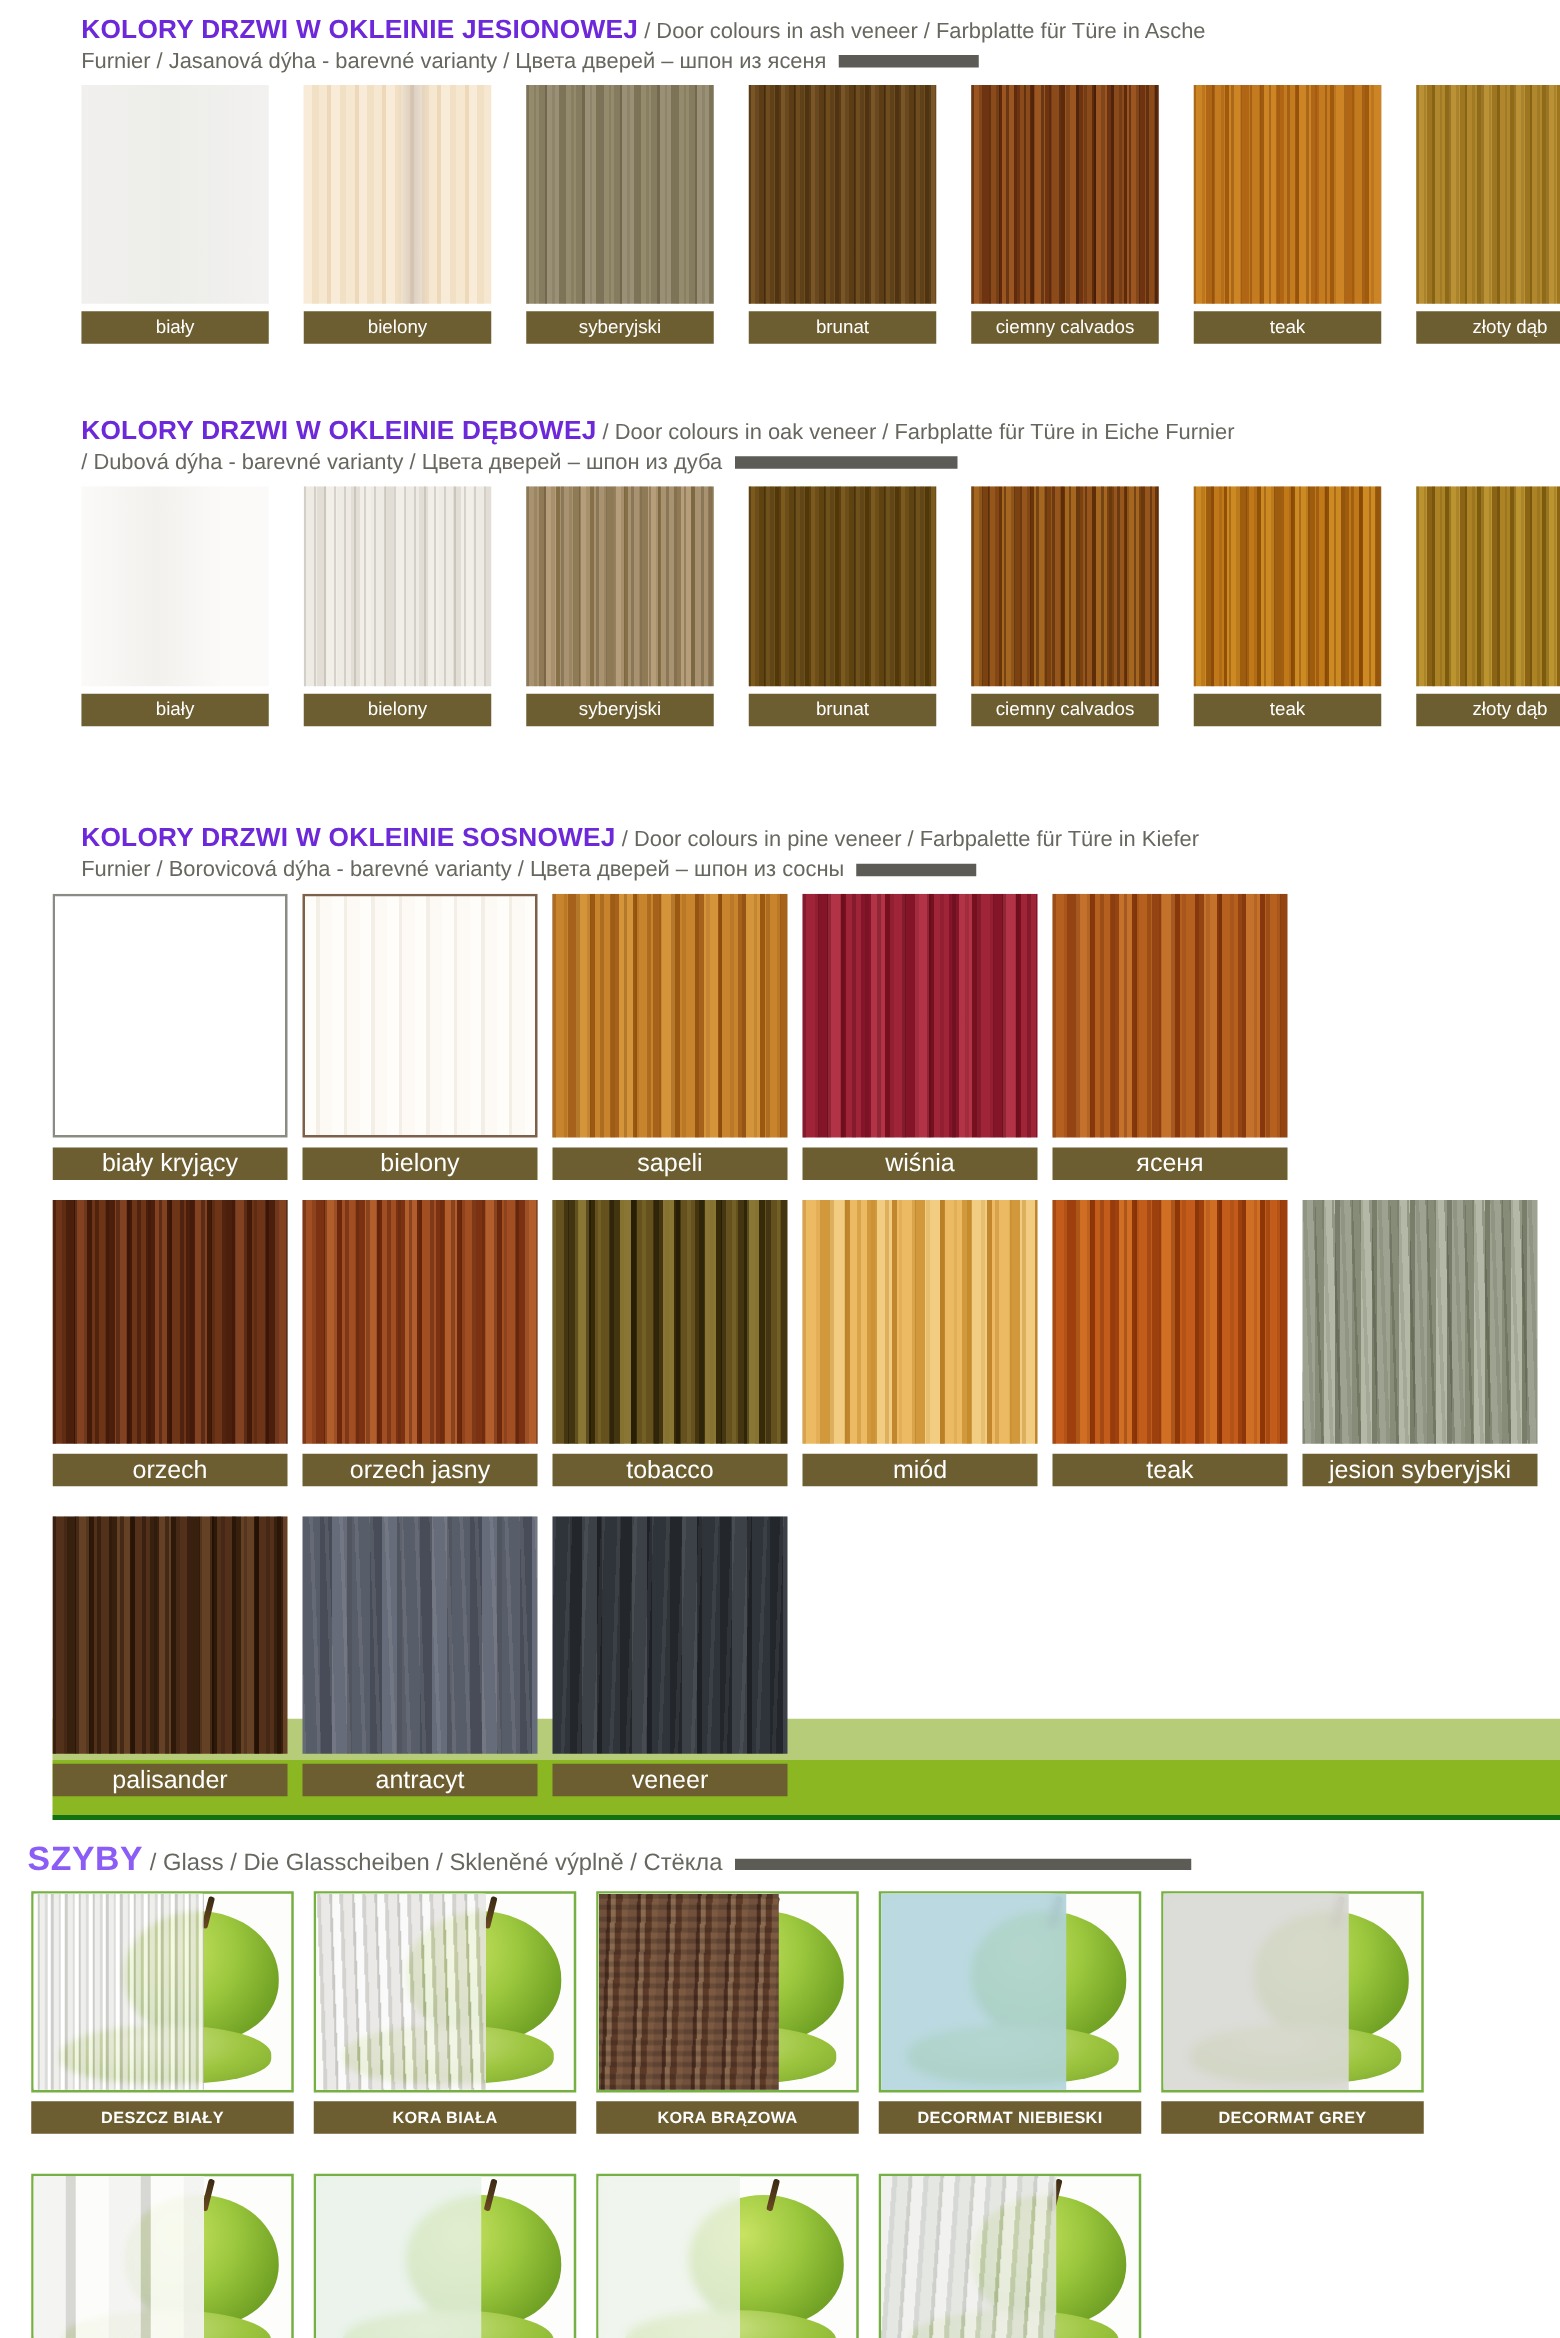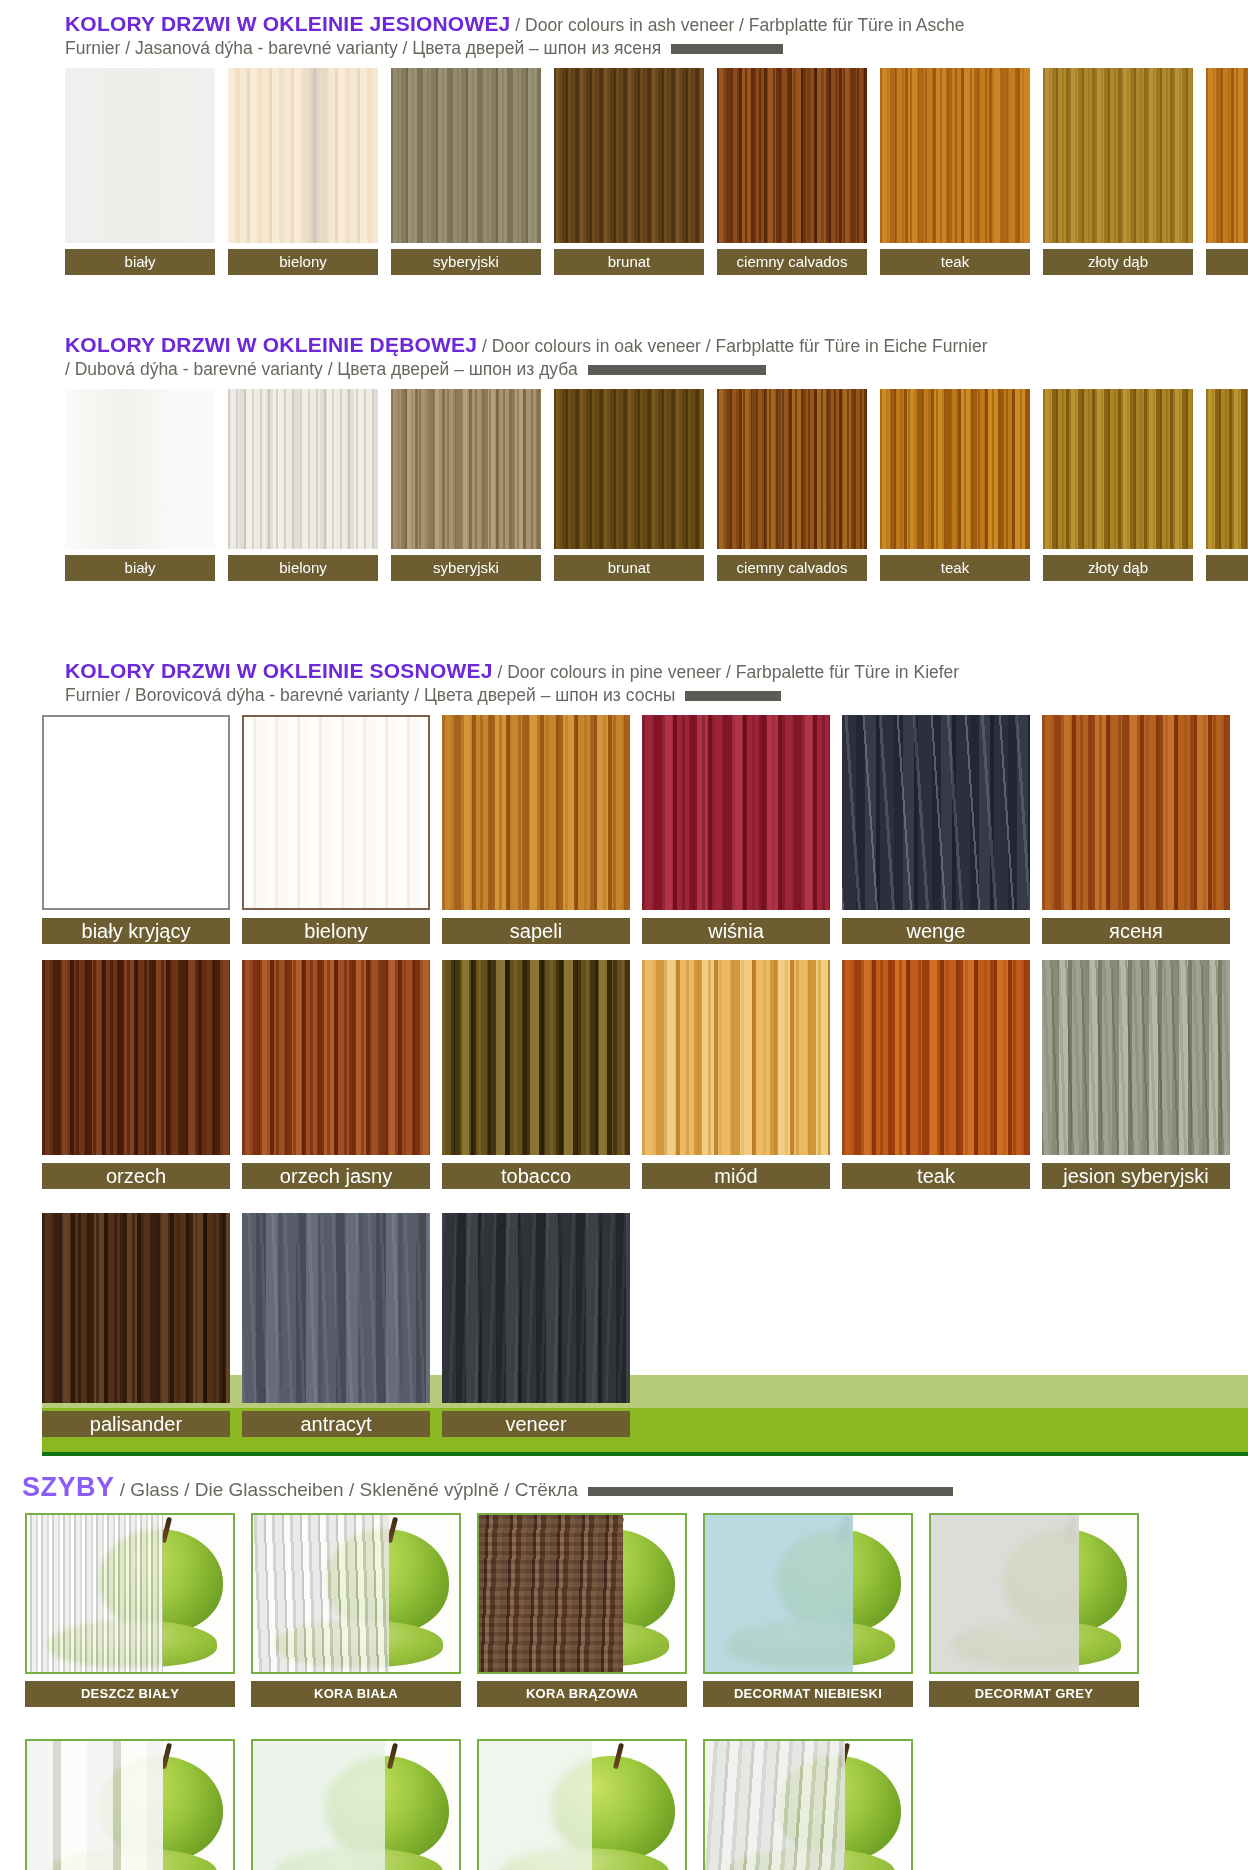--- a/index.html
+++ b/index.html
@@ -10,21 +10,21 @@
   .sec-head b{color:#6d28d9;font-size:21px;letter-spacing:.2px;}
   .rule{display:inline-block;height:10px;background:#5c5b55;vertical-align:baseline;margin-left:10px;}
   .rule-a{width:112px;}
   .rule-b{width:178px;}
   .rule-c{width:96px;}
   .glass-head{margin:16px 0 10px 22px;width:1100px;color:#68675f;font-size:19px;}
   .glass-head b{color:#8b5cf6;font-size:27px;letter-spacing:.5px;}
   .rule-g{width:365px;height:9px;}
 
   
-  .wood-row{margin-left:65px;width:1183px;overflow:hidden;display:flex;gap:13px;flex-wrap:nowrap;}
+  .wood-row{margin-left:65px;width:1183px;overflow:hidden;display:flex;gap:28px;flex-wrap:nowrap;}
   .wood-col{flex:0 0 150px;width:150px;}
   .swatch{width:100%;}
   .h-ash{height:175px;}
   .h-oak{height:160px;}
   .h-pine{height:195px;box-sizing:border-box;}
   .h-pine3{height:190px;box-sizing:border-box;}
   .bar{position:relative;margin-top:6px;height:26px;line-height:26px;background:#6d5e31;color:#ffffff;
        font-size:15px;text-align:center;white-space:nowrap;overflow:hidden;margin-bottom:10px;}
   .bar::after{content:"";position:absolute;left:0;right:0;top:27px;height:6px;background:#efe8d2;}
   .pine-row{margin-left:42px;width:1206px;overflow:hidden;display:flex;gap:12px;flex-wrap:nowrap;}
@@ -240,24 +240,20 @@
   </div>
   <div class="pine-col">
     <div class="swatch h-pine t-sapeli"></div>
     <div class="bar">sapeli</div>
   </div>
   <div class="pine-col">
     <div class="swatch h-pine t-wisnia"></div>
     <div class="bar">wiśnia</div>
   </div>
   <div class="pine-col">
-    <div class="swatch h-pine t-wenge"></div>
-    <div class="bar">wenge</div>
-  </div>
-  <div class="pine-col">
     <div class="swatch h-pine t-mahon"></div>
     <div class="bar">ясеня</div>
   </div>
 </div>
 
 <div class="pine-row" style="margin-top:6px;">
   <div class="pine-col">
     <div class="swatch h-pine t-orzech"></div>
     <div class="bar">orzech</div>
   </div>

